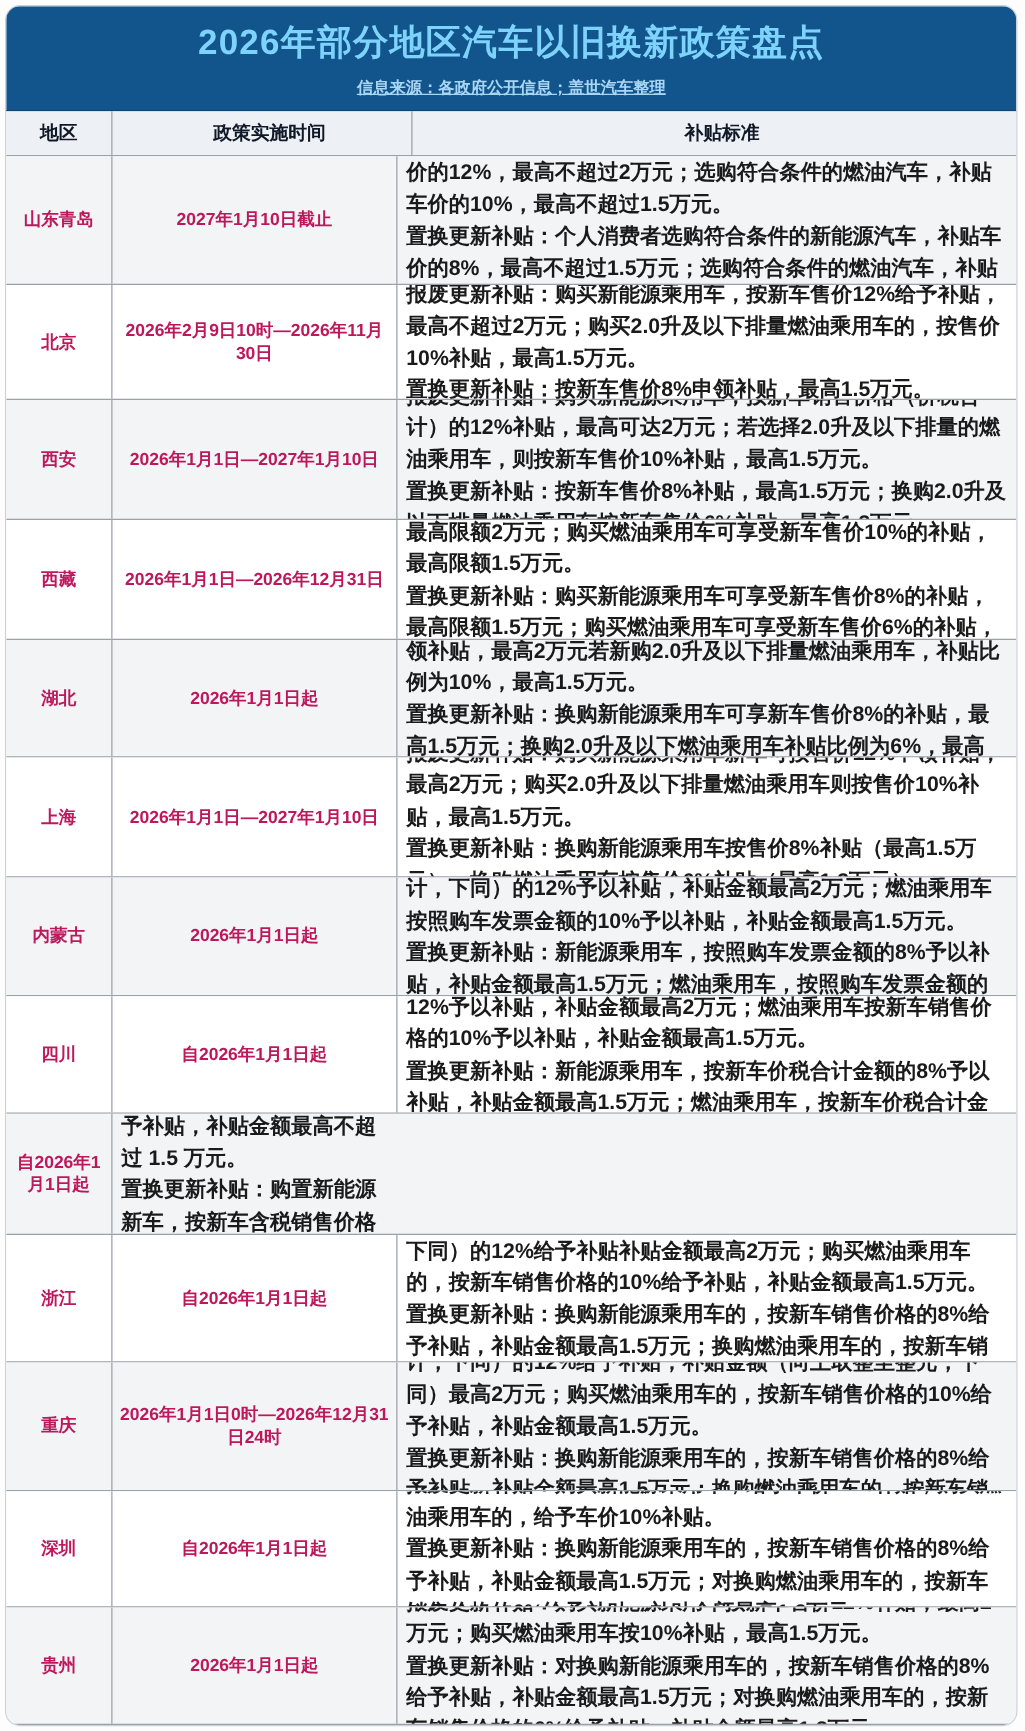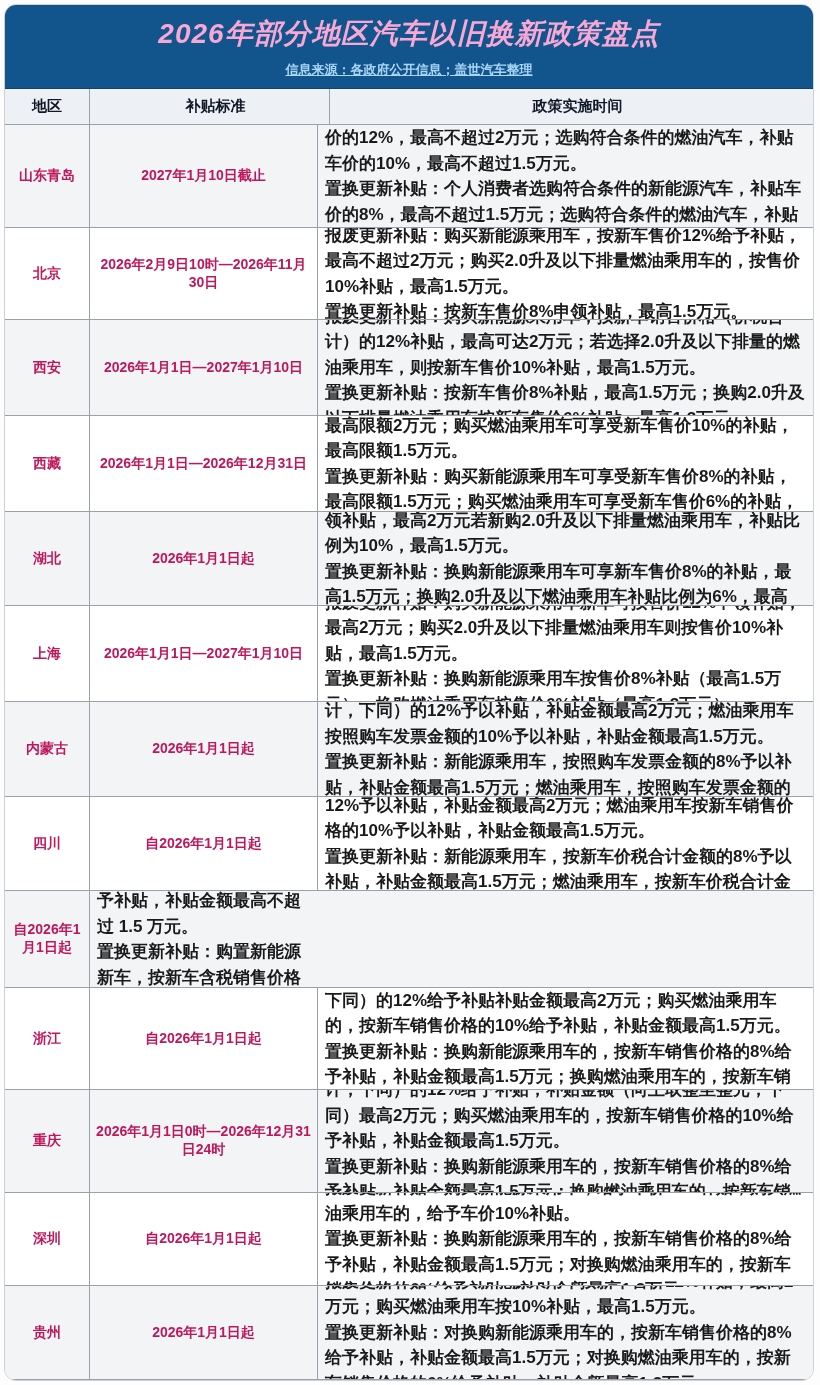--- a/index.html
+++ b/index.html
@@ -18,21 +18,21 @@
     overflow:hidden;
   }
   .banner {
     height:84px;
     background:#12548c;
     display:flex; flex-direction:column; align-items:center; justify-content:center;
     gap:8px;
     border-bottom:1px solid #0e4371;
   }
   .banner .title {
-    color:#f9a8d4; font-size:28px; font-weight:bold; letter-spacing:1px;font-style:italic;
+    color:#7dd3fc; font-size:28px; font-weight:bold; letter-spacing:1px;
   }
   .banner .subtitle {
     font-size:13px; font-weight:bold;
   }
   .grid-row {
     display:grid;
     grid-template-columns:85px 228px 1fr;
     border-bottom:1px solid #9aa1a9;
   }
   .grid-row > div { border-right:1px solid #9aa1a9; }
@@ -70,22 +70,22 @@
 
 <div class="panel">
 
   <div class="banner">
     <div class="title">2026年部分地区汽车以旧换新政策盘点</div>
     <div class="subtitle" style="color:#a9d6f5;text-decoration:underline;">信息来源：各政府公开信息；盖世汽车整理</div>
   </div>
 
   <div class="grid-row thead">
     <div>地区</div>
+    <div>政策实施时间</div>
     <div>补贴标准</div>
-    <div>政策实施时间</div>
   </div>
 
   <div class="grid-row row-alt r0">
     <div class="cell-region">山东青岛</div>
     <div class="cell-period">2027年1月10日截止</div>
     <div class="cell-policy">
       <div>报废更新补贴：个人消费者选购符合条件的新能源汽车，补贴车价的12%，最高不超过2万元；选购符合条件的燃油汽车，补贴车价的10%，最高不超过1.5万元。</div>
       <div>置换更新补贴：个人消费者选购符合条件的新能源汽车，补贴车价的8%，最高不超过1.5万元；选购符合条件的燃油汽车，补贴车价的6%，最高不超过1.3万元。</div>
     </div>
   </div>

